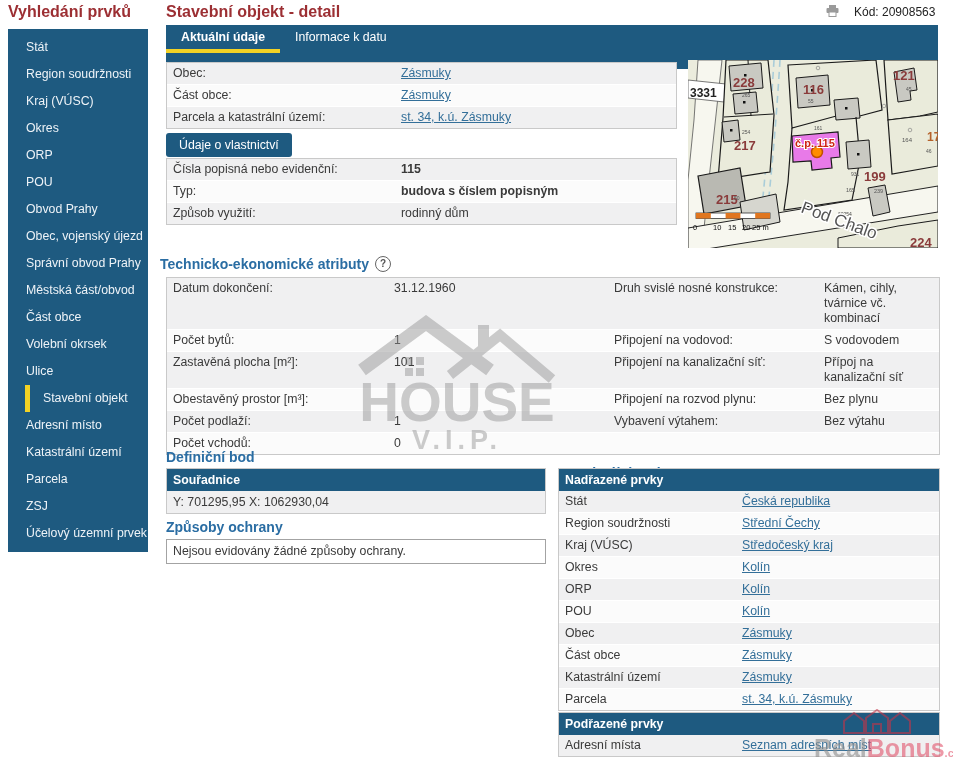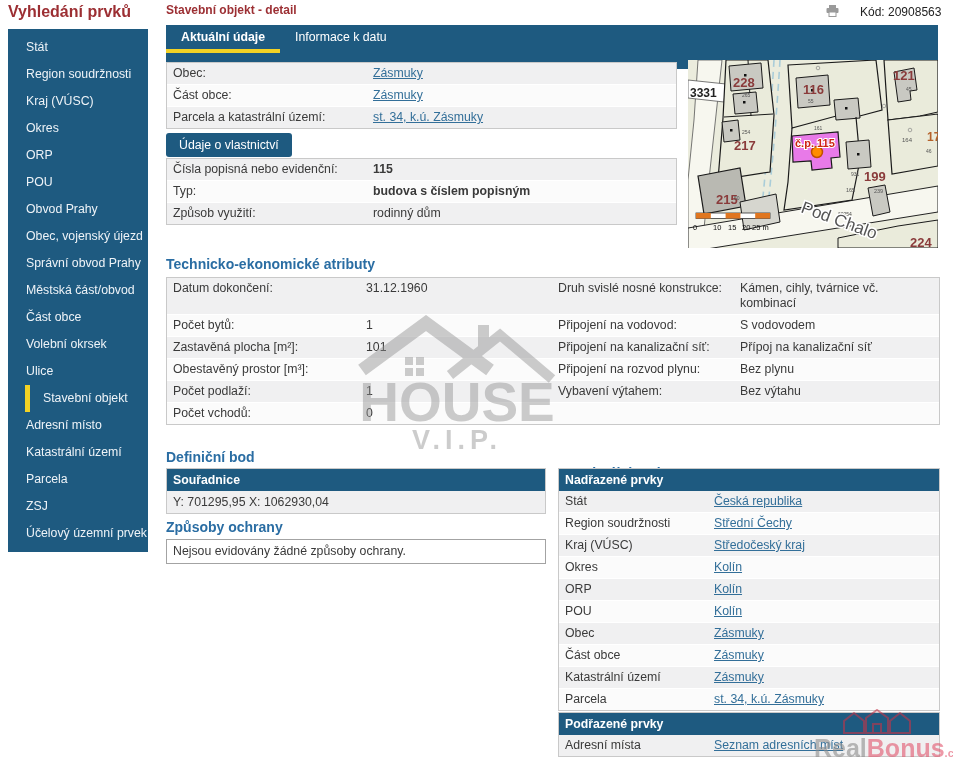--- a/index.html
+++ b/index.html
@@ -6,32 +6,32 @@
   .page{position:relative;width:953px;height:768px;background:#fff;overflow:hidden;
         font-family:"Liberation Sans","DejaVu Sans",sans-serif;font-size:12.3px;color:#3a3a3a;}
 
   
   .sidebar-title{position:absolute;left:8px;top:3px;font-size:16px;font-weight:bold;color:#9c2f33;}
   .sidebar{position:absolute;left:8px;top:29px;width:140px;background:#1e5a80;padding:5px 0;}
   .side-item{padding:6px 6px 6px 18px;line-height:15px;color:#eef3f7;cursor:pointer;white-space:nowrap;}
   .side-item.active{border-left:5px solid #f3d224;padding-left:13px;margin-left:17px;}
 
   
-  .main-title{position:absolute;left:166px;top:3px;font-size:12px;font-weight:bold;color:#9c2f33;}
-  .kod{position:absolute;left:826px;top:5px;display:flex;gap:21px;font-size:12px;color:#222;}
+  .main-title{position:absolute;left:166px;top:3px;font-size:16px;font-weight:bold;color:#9c2f33;}
+  .kod{position:absolute;left:826px;top:5px;display:flex;gap:15px;font-size:12px;color:#222;}
   .kod svg{cursor:pointer;}
 
   
   .tabbar{position:absolute;left:166px;top:25px;width:772px;height:44px;background:#1e5a80;display:flex;}
   .tab{padding:0 15px;height:24px;line-height:25px;border-bottom:4px solid transparent;color:#fff;cursor:pointer;}
   .tab.active{border-bottom-color:#f3d224;font-weight:bold;}
 
   
   .tbl{border:1px solid #c9c9c9;background:#fff;}
-  .trow{display:flex;border-bottom:1px solid #fff;padding:3px 0;line-height:15px;align-items:flex-start;}
+  .trow{display:flex;border-bottom:1px solid #fff;padding:3px 0;line-height:15px;align-items:flex-start;gap:28px;}
   .trow:last-child{border-bottom:none;}
   .odd-gray .trow:nth-child(odd){background:#f0f0f1;}
   .odd-gray .trow:nth-child(even){background:#fbfbfb;}
   .hdr-gray .trow:nth-child(even){background:#f0f0f1;}
   .hdr-gray .trow:nth-child(odd){background:#fbfbfb;}
   .lab{width:200px;padding-left:6px;flex-shrink:0;}
   .val{padding-right:6px;}
   .val.bold{font-weight:bold;}
   a.link{color:#336f99;text-decoration:underline;cursor:pointer;}
 
@@ -228,21 +228,21 @@
       <rect x="37.6" y="153" width="14.8" height="5.5" fill="#e0761f"></rect>
       <rect x="67.2" y="153" width="14.8" height="5.5" fill="#e0761f"></rect>
       <text x="5" y="170" font-size="7.5" fill="#111">0</text>
       <text x="25" y="170" font-size="7.5" fill="#111">10</text>
       <text x="40" y="170" font-size="7.5" fill="#111">15</text>
       <text x="54" y="170" font-size="7.5" fill="#111">20</text>
       <text x="64" y="170" font-size="7.5" fill="#111">25 m</text>
     </svg>
   </div>
 
-  <div class="sec-head" style="left:166px;top:256px;flex-direction:column;">
+  <div class="sec-head" style="left:160px;top:256px;">
     <span>Technicko-ekonomické atributy</span>
     <span class="qmark">?</span>
   </div>
   <div class="tbl odd-gray tech-table">
     <div class="trow">
       <span class="c1">Datum dokončení:</span>
       <span class="c2">31.12.1960</span>
       <span class="c3">Druh svislé nosné konstrukce:</span>
       <span class="c4">Kámen, cihly, tvárnice vč. kombinací</span>
     </div>

